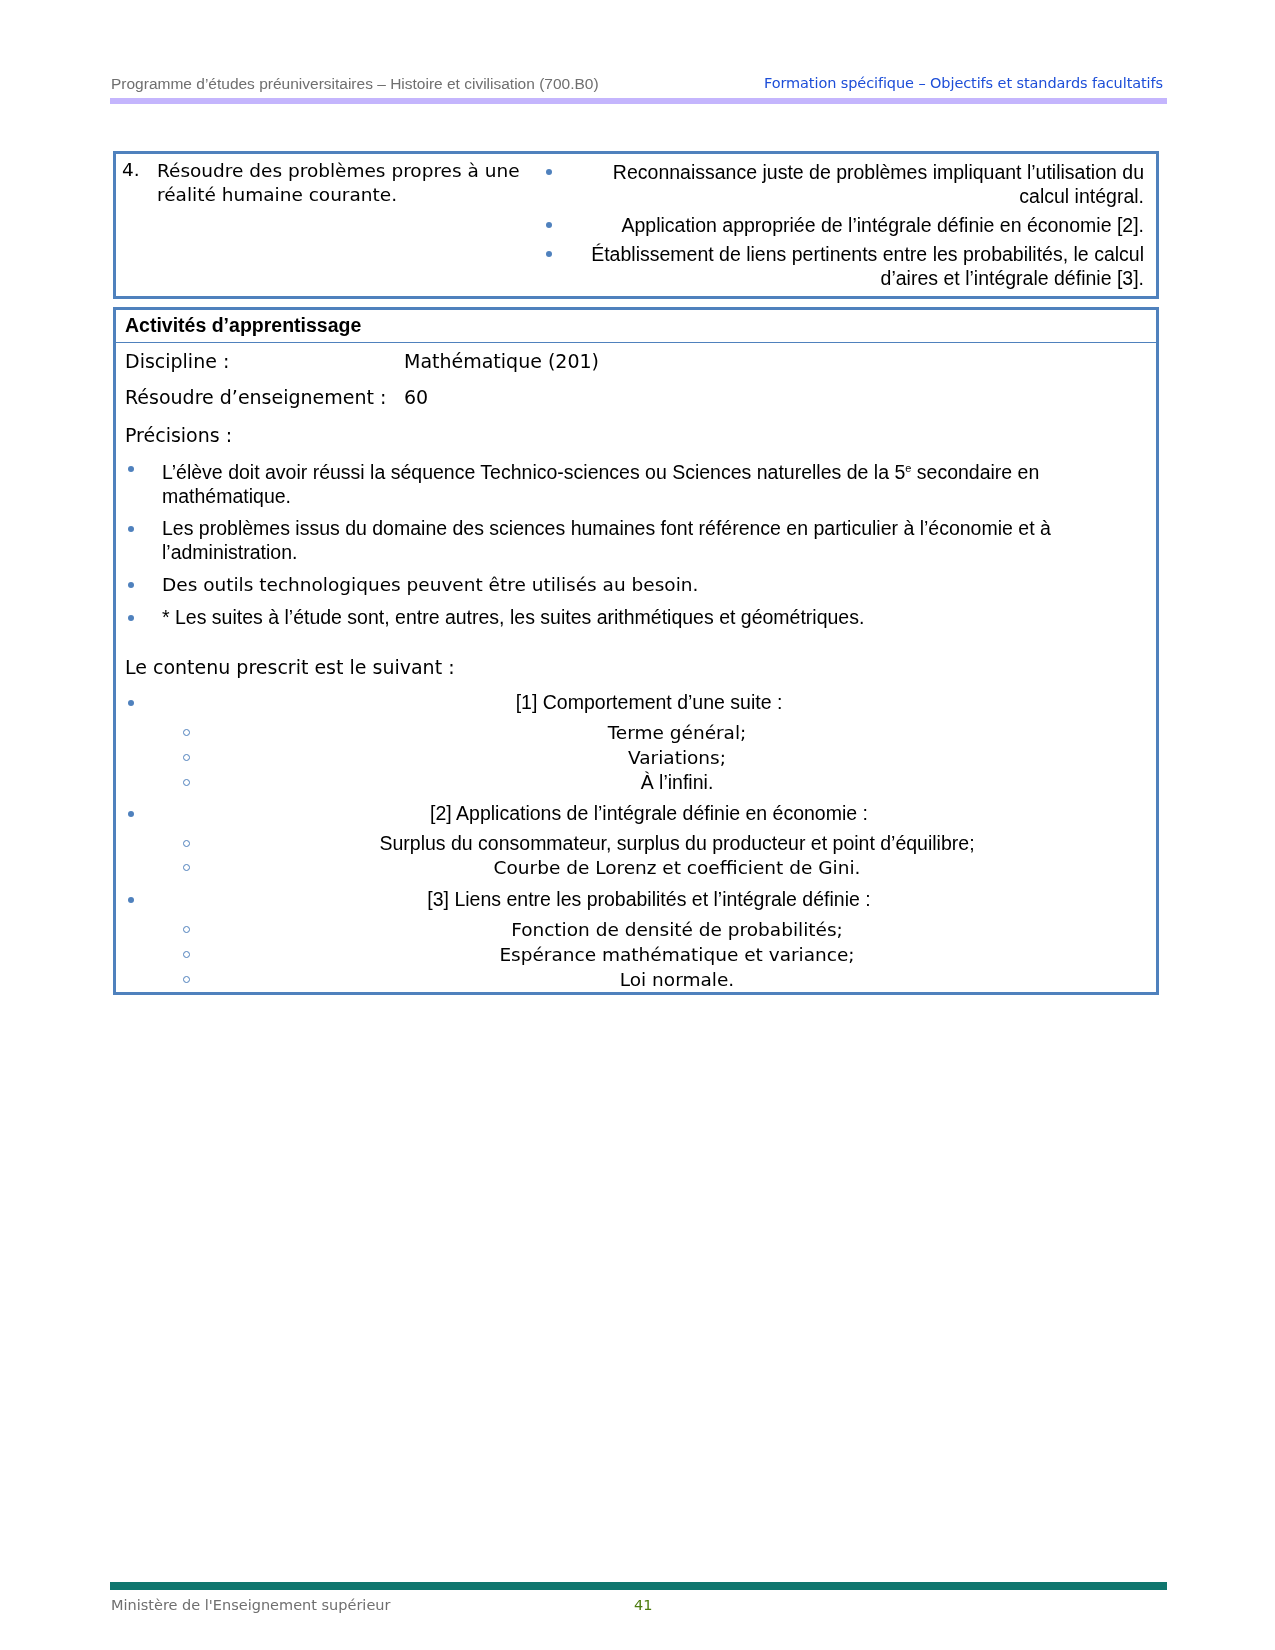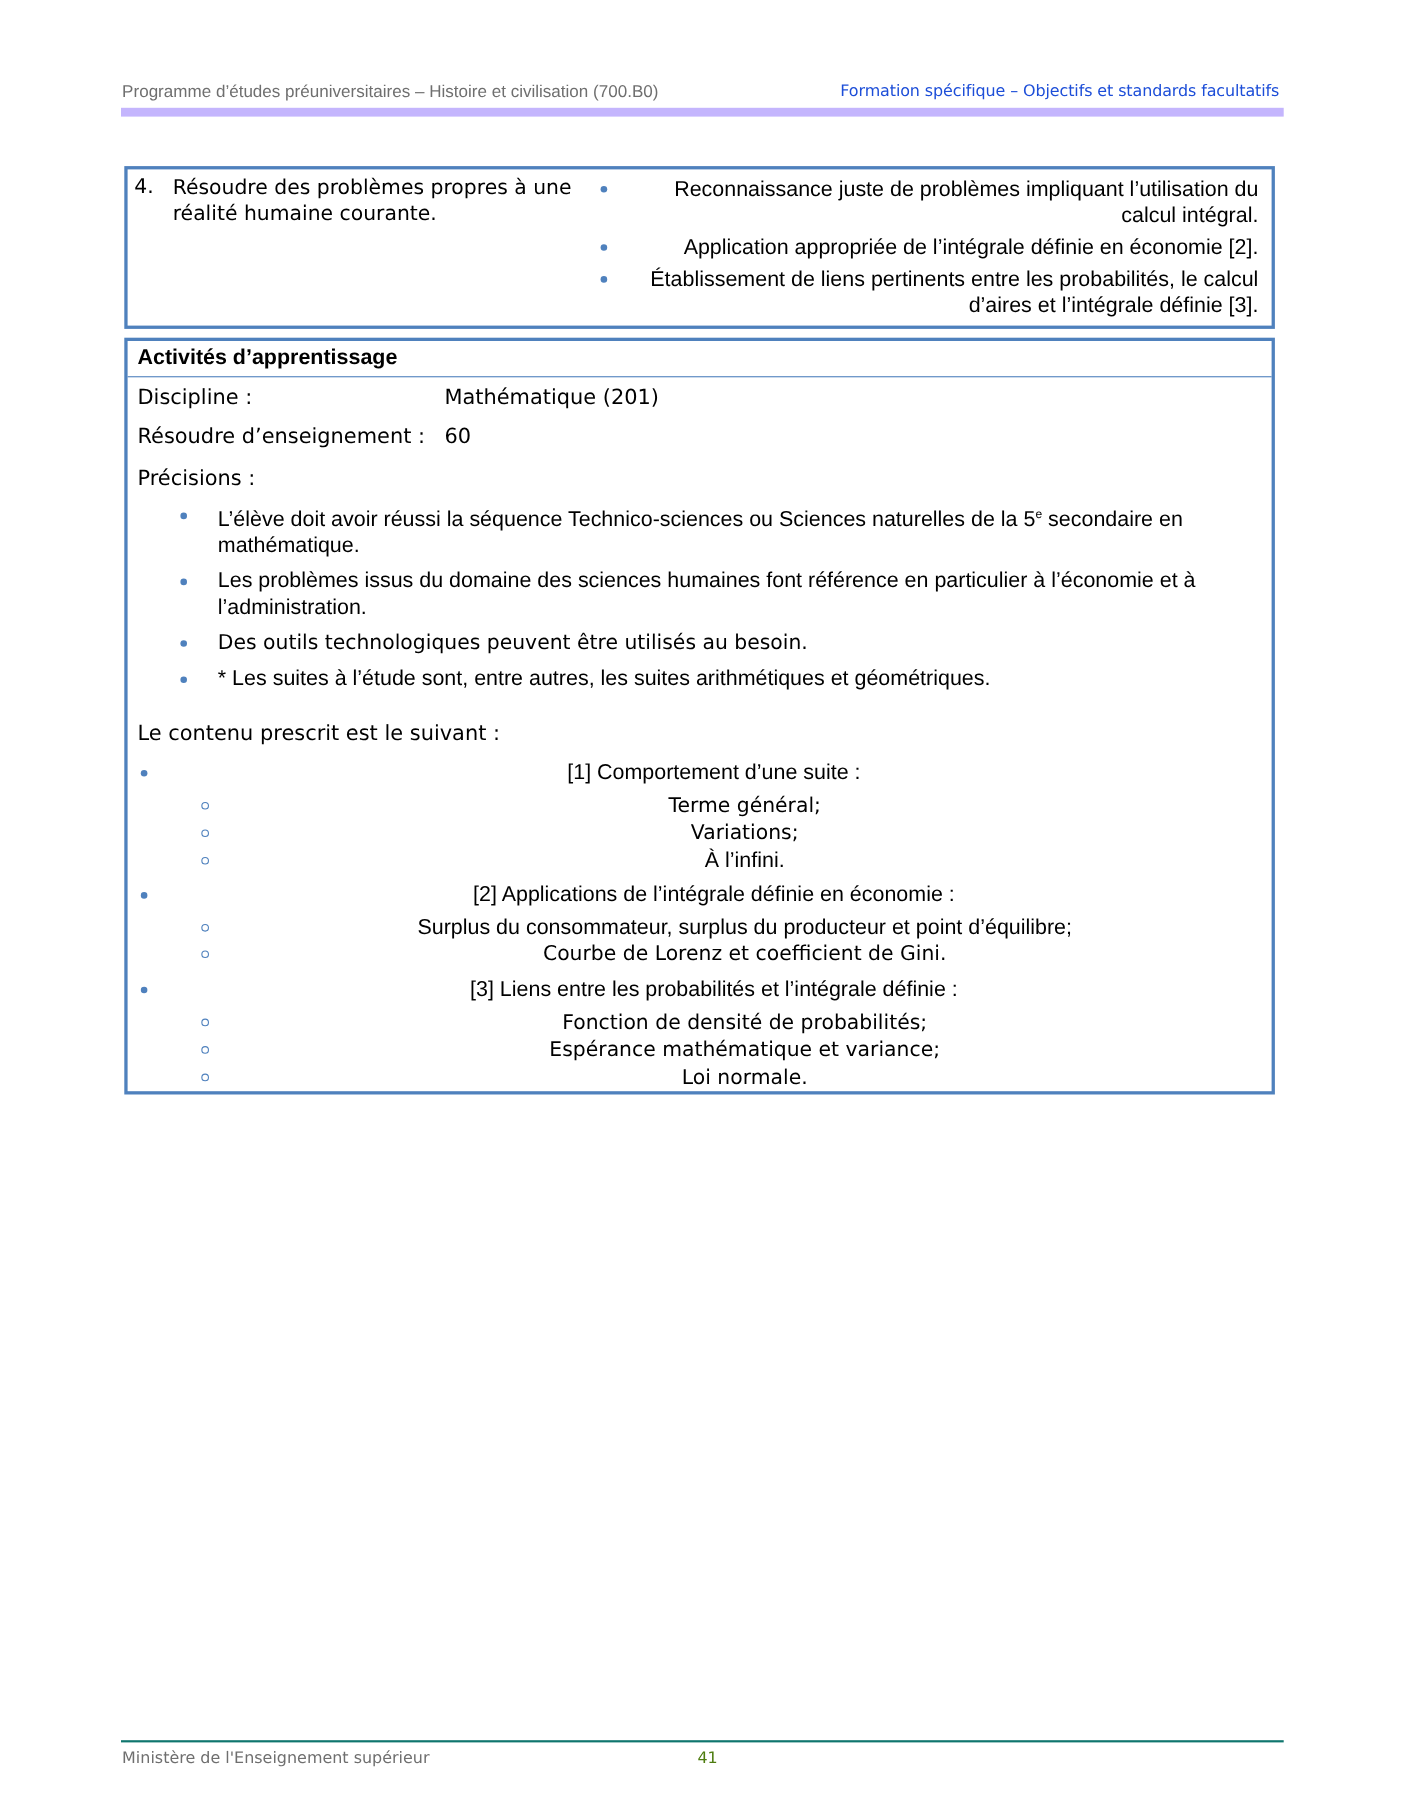--- a/index.html
+++ b/index.html
@@ -1,20 +1,20 @@
 <!DOCTYPE html>
 <html><head>
 <meta charset="utf-8">
 <style>
   html, body { margin: 0; padding: 0; background: #ffffff; }
   body { width: 1275px; height: 1650px; position: relative; overflow: hidden;
          font-family: "DejaVu Sans", sans-serif; color: #000; }
 
   .page-header { position: absolute; left: 110px; top: 72px; width: 1057px; height: 26px;
-                 border-bottom: 8px solid #c4b5fd; }
+                 border-bottom: 6px solid #c4b5fd; }
   .page-header .left { position: absolute; left: 1px; top: 3px; font-family: "Liberation Sans", sans-serif;
                        font-size: 15.5px; color: #6f6f6f; }
   .page-header .right { position: absolute; right: 4px; top: 3px; font-family: "DejaVu Sans", sans-serif;
                         font-size: 14.5px; color: #1d4ed8; letter-spacing: -0.1px; }
 
   .box { position: absolute; left: 113px; width: 1046px; border: 3px solid #4f81bd; box-sizing: border-box; }
   .box1 { top: 151px; height: 148px; }
   .box2 { top: 307px; height: 688px; }
 
   
@@ -32,34 +32,34 @@
                      font-weight: bold; font-size: 19.5px; }
   .kv { position: absolute; left: 9px; font-size: 19px; }
   .kv-val { position: absolute; left: 288px; font-size: 19px; }
   .prec-label { position: absolute; left: 9px; top: 114px; font-size: 19px; }
 
   .bul-list { position: absolute; left: 0; margin: 0; padding: 0; list-style: none; width: 1020px; }
   .bul-list > li { position: relative; padding-left: 46px; font-family: "Liberation Sans", sans-serif;
                    font-size: 19.5px; line-height: 24px; }
   .bul-list > li .dot { position: absolute; left: 12px; top: 10px; width: 6px; height: 6px; border-radius: 50%;
                         background: #4f81bd; }
-  .prec-list { top: 146px; margin-left: 36px; }
+  .prec-list { top: 146px; }
   .prec-list > li { margin-bottom: 8px; }
   .prec-list sup { font-size: 11px; vertical-align: 7px; }
 
   .content-label { position: absolute; left: 9px; top: 346px; font-size: 19px; }
   .content-list { top: 380px; }
   .content-list > li { margin-bottom: 7px; text-align: center; }
   .sub-list { list-style: none; margin: 6px 0 0 0; padding: 0; }
   .sub-list li { position: relative; padding-left: 56px; font-size: 19.5px; line-height: 24px; }
   .sub-list li .circ { position: absolute; left: 21px; top: 9px; width: 7px; height: 7px; border-radius: 50%;
                        border: 1px solid #4f81bd; box-sizing: border-box; }
   .djv { font-family: "DejaVu Sans", sans-serif; font-size: 18.5px; }
 
-  .page-footer { position: absolute; left: 110px; top: 1582px; width: 1057px; border-top: 2px solid #0f766e; }
+  .page-footer { position: absolute; left: 110px; top: 1582px; width: 1057px; border-top: 8px solid #0f766e; }
   .page-footer .left { position: absolute; left: 1px; top: 7px; font-size: 14.5px; color: #6f6f6f; }
   .page-footer .num { position: absolute; left: 524px; top: 7px; font-size: 14.5px; color: #4d7c0f; }
 </style>
 </head>
 <body>
 
 <div class="page-header">
   <span class="left">Programme d’études préuniversitaires – Histoire et civilisation (700.B0)</span>
   <span class="right">Formation spécifique – Objectifs et standards facultatifs</span>
 </div>

